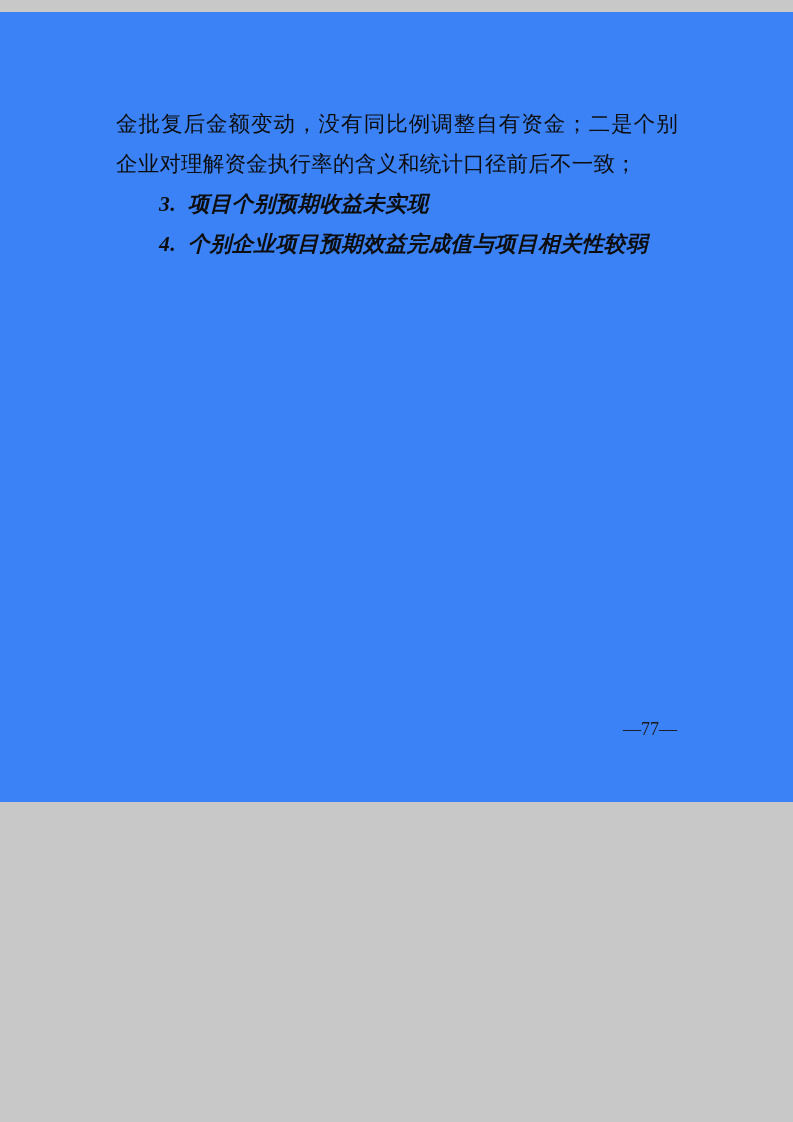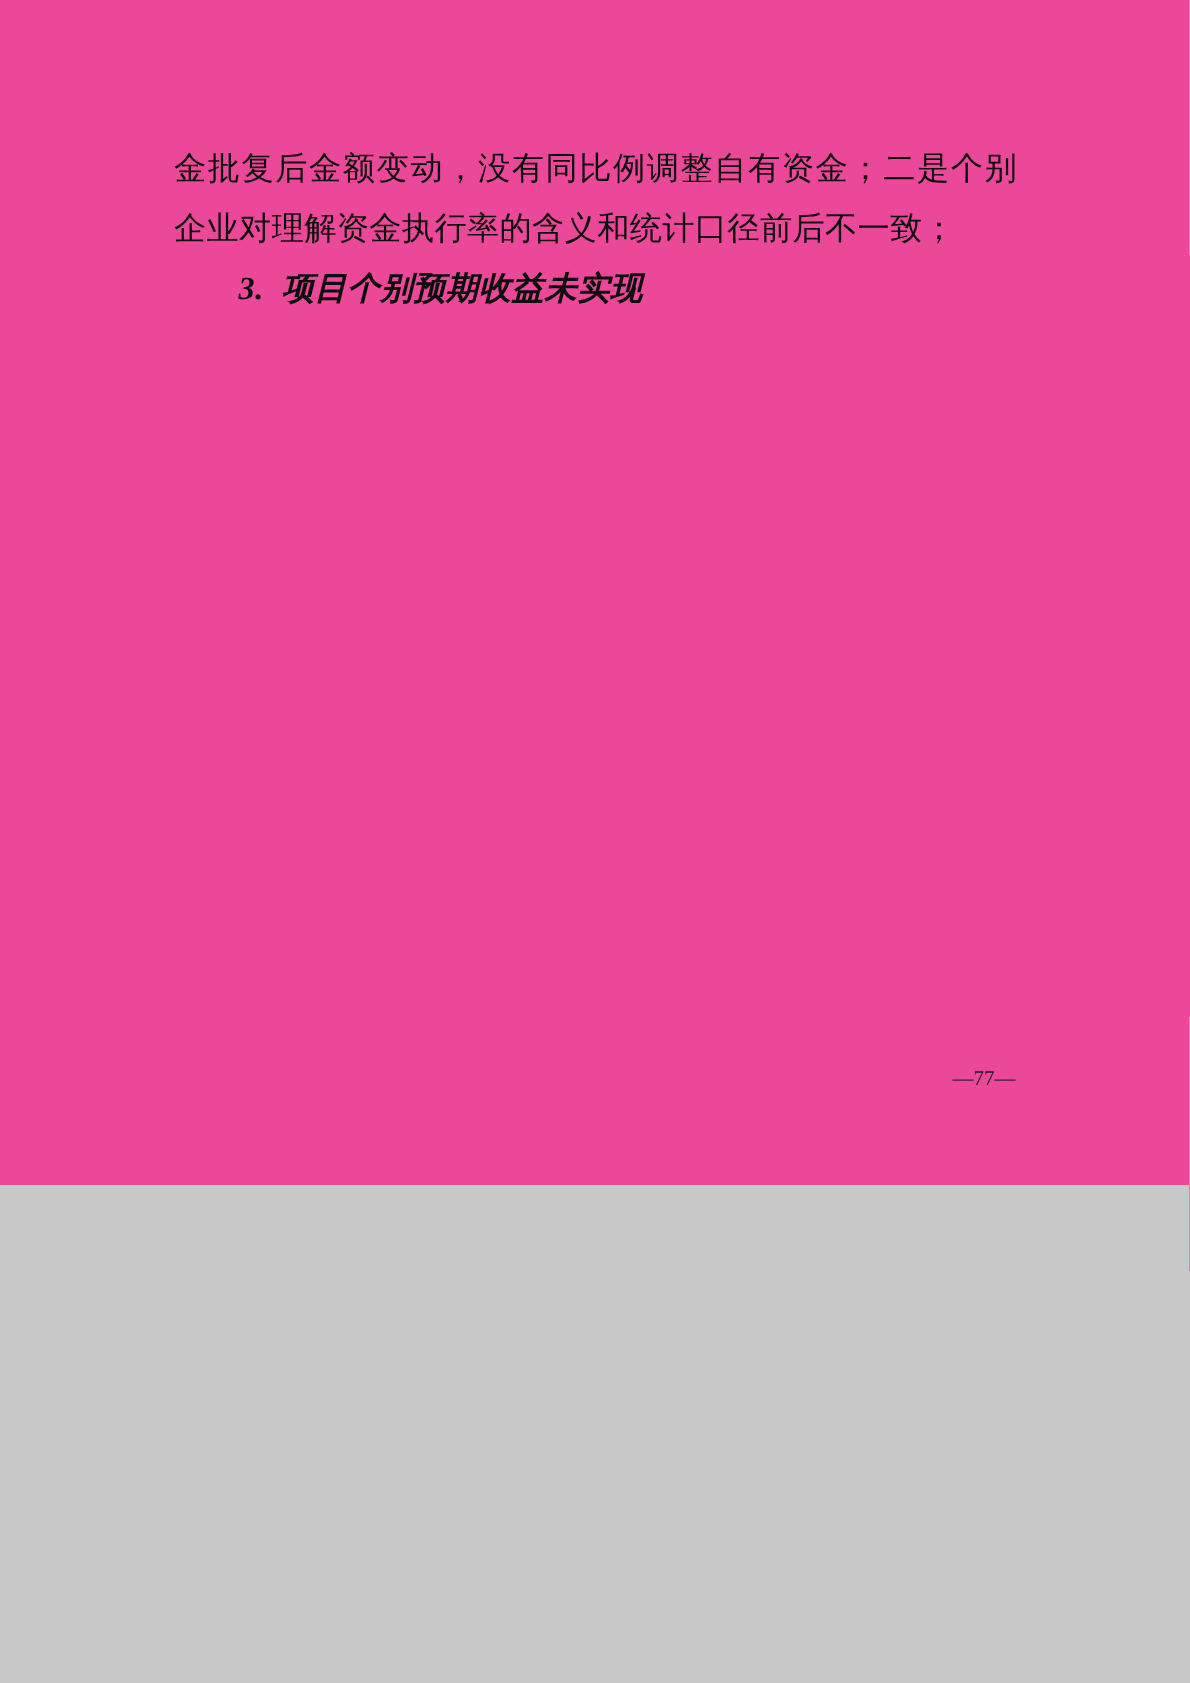--- a/index.html
+++ b/index.html
@@ -7,22 +7,22 @@
     padding: 0;
     background: #c8c8c8;
   }
   body {
     font-family: "Liberation Serif", "DejaVu Serif", serif;
   }
   .page {
     position: relative;
     width: 793px;
     height: 790px;
-    background: #ec4899;
-    margin: 0 auto;
+    background: #3b82f6;
+    margin: 12px auto;
     overflow: hidden;
     box-sizing: border-box;
   }
   .content {
     position: absolute;
     left: 116px;
     top: 92px;
     width: 562px;
   }
   p {
@@ -50,36 +50,39 @@
     display: inline-block;
     width: 0.55em;
   }
   .footer {
     position: absolute;
     left: 0;
     right: 0;
     bottom: 62px;
     text-align: right;
     padding-right: 116px;
-    font-size: 14px;
+    font-size: 18px;
     color: #1a1a1a;
     font-family: "Liberation Serif", serif;
   }
 </style>
 </head>
 <body>
 
 <div class="page">
   <div class="content">
 
     <p class="body-para" style="text-indent:0;">金批复后金额变动，没有同比例调整自有资金；二是个别企业对理解资金执行率的含义和统计口径前后不一致；</p>
 
     <p class="heading">
       <span class="num">3.</span><span class="gap"></span><span>项目个别预期收益未实现</span>
     </p>
 
 
+    <p class="heading">
+      <span class="num">4.</span><span class="gap"></span><span>个别企业项目预期效益完成值与项目相关性较弱</span>
+    </p>
 
 
   </div>
 
   <div class="footer">—77—</div>
 </div>
 
 </body></html>

